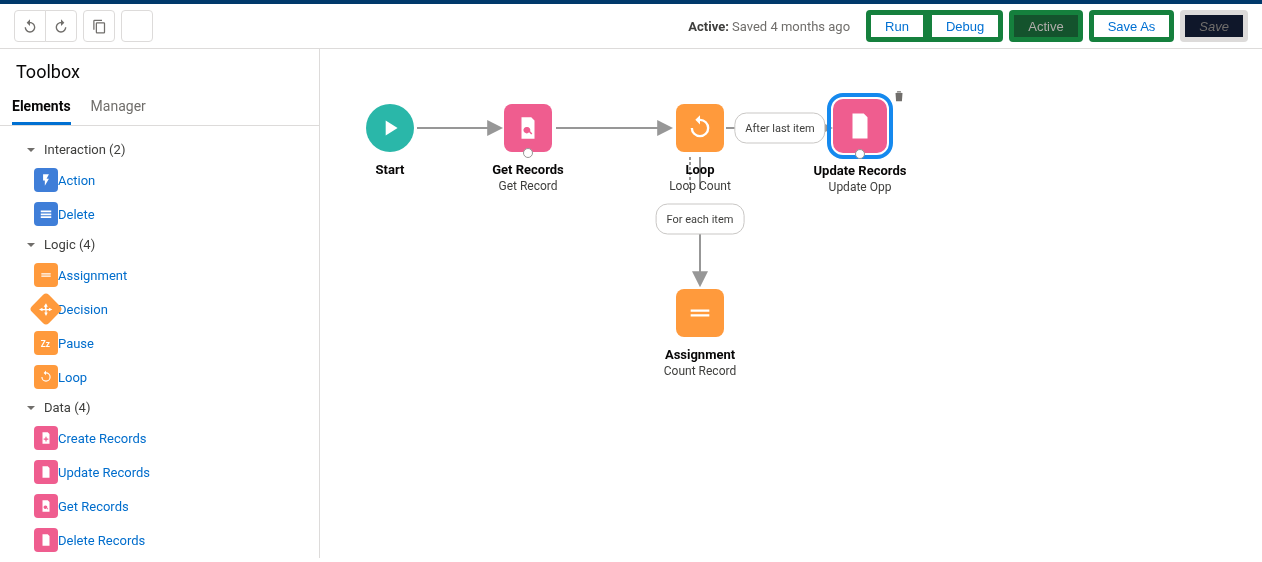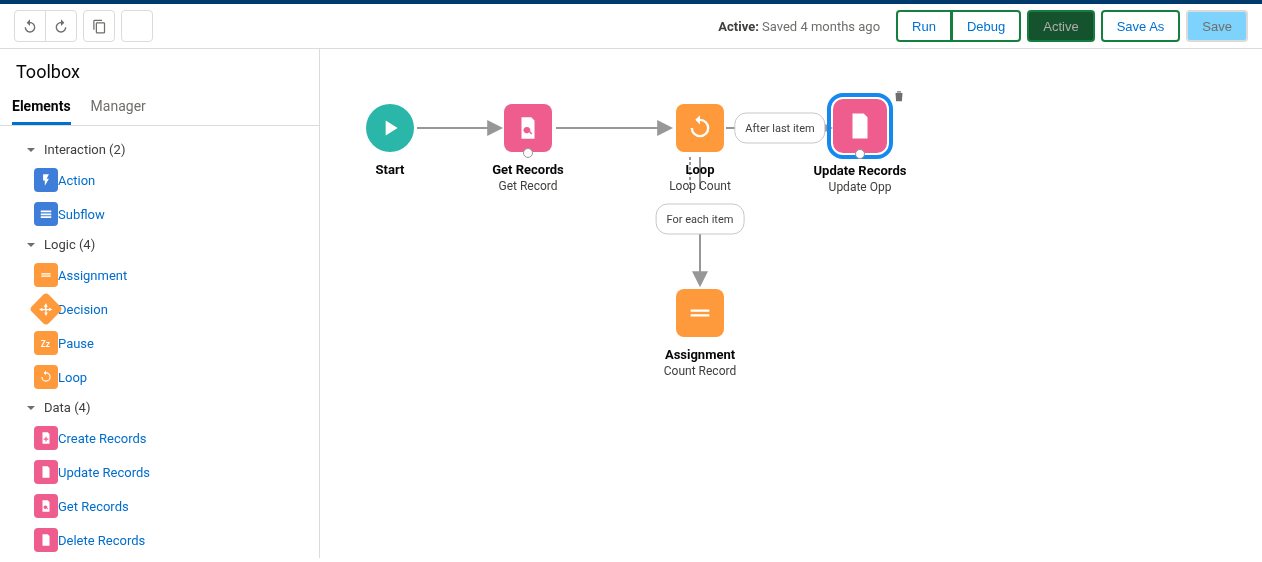--- a/index.html
+++ b/index.html
@@ -36,29 +36,29 @@
     cursor: pointer;
   }
   .icon-btn-group { display: flex; }
   .icon-btn-group .icon-btn:first-child { border-top-right-radius:0; border-bottom-right-radius:0; }
   .icon-btn-group .icon-btn:last-child { border-top-left-radius:0; border-bottom-left-radius:0; margin-left:-1px; }
   .status { font-size: 13px; color: #706e6b; margin-right: 10px; }
   .status .lbl { font-weight: 700; color: #3e3e3c; }
   .btn {
     height: 32px;
     padding: 0 14px;
-    border: 2px solid #15803d;
+    border: 5px solid #15803d;
     border-radius: 4px;
     background: #fff;
     color: #0070d2;
     cursor: pointer;
     font-size: 13px;
   }
   .btn.disabled { color: #b0adab; background:#14532d; cursor: default; }
-  .btn.primary { background: #7dd3fc; color: #706e6b; border-color:#dddbda; }
+  .btn.primary { background: #0f172a; color: #706e6b; border-color:#dddbda;font-style:italic; }
   .btn-group { display: flex; }
   .btn-group .btn { border-radius: 0; margin-left: -1px; }
   .btn-group .btn:first-child { border-top-left-radius:4px; border-bottom-left-radius:4px; margin-left:0;}
   .btn-group .btn:last-child { border-top-right-radius:4px; border-bottom-right-radius:4px;}
 
   
   .main { display: flex; height: calc(100% - 49px); }
 
   
   .sidebar {
@@ -218,21 +218,21 @@
             </svg>
           </span>
         <a>Action</a>
       </div>
       <div class="item">
         <span class="ico ico-blue">
             <svg width="14" height="14" viewBox="0 0 24 24">
               <path fill="#fff" d="M3 6h18v3H3zM3 11h18v3H3zM3 16h18v3H3z"></path>
             </svg>
           </span>
-        <a>Subflow</a>
+        <a>Delete</a>
       </div>
 
       <div class="group-header">
         <span class="chev">
             <svg width="10" height="10" viewBox="0 0 10 10">
               <path fill="#706e6b" d="M1 3l4 4 4-4z"></path>
             </svg>
           </span>
         <span>Logic (4)</span>
       </div>

